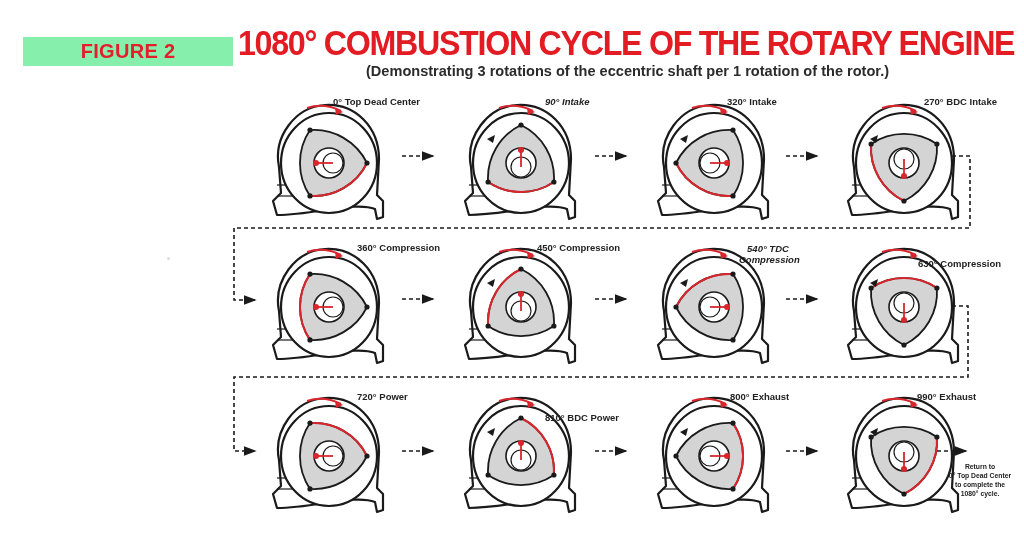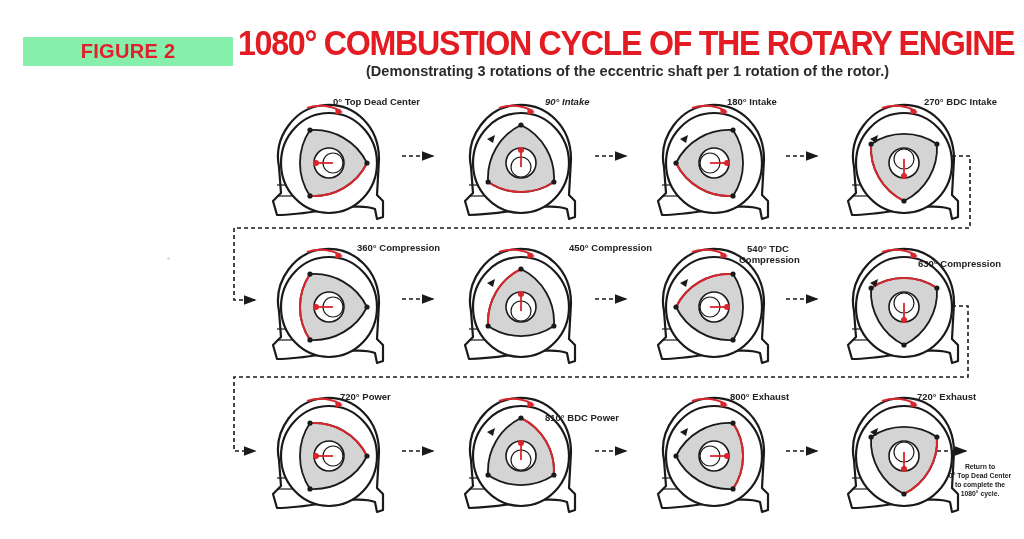--- a/index.html
+++ b/index.html
@@ -79,21 +79,21 @@
       <circle cx="36.0" cy="66.0" r="2.6" fill="#1a1a1a"></circle>
       <circle cx="93.0" cy="33.1" r="2.6" fill="#1a1a1a"></circle>
       <circle cx="93.0" cy="98.9" r="2.6" fill="#1a1a1a"></circle>
       <path d="M40,42 L48,38 L46,46 Z" fill="#1a1a1a"></path>
       <circle cx="74" cy="66" r="15" fill="#fff" stroke="#1a1a1a" stroke-width="1.6"></circle>
       <circle cx="70.0" cy="66.0" r="10" fill="none" stroke="#1a1a1a" stroke-width="1.2"></circle>
       <line x1="70.0" y1="66.0" x2="87.0" y2="66.0" stroke="#d9262c" stroke-width="1.8"></line>
       <circle cx="87.0" cy="66.0" r="3" fill="#d9262c"></circle>
     </svg>
   </div>
-<div class="stage-label" style="left:727px;top:96px;">180° Intake</div>
+<div class="stage-label" style="left:727px;top:96px;">320° Intake</div>
 <div class="stage" id="s3" style="left:830px;top:97px;">
     <svg width="150" height="130" viewBox="0 0 150 130">
       <path d="M22,118 L18,104 L26,96 L24,70 C18,40 40,10 70,8 C100,6 124,30 124,62 L122,98 L128,104 L128,120 L122,122 L120,112 C100,104 60,118 22,118 Z" fill="#fff" stroke="#1a1a1a" stroke-width="2.2" stroke-linejoin="round"></path>
       <line x1="22" y1="88" x2="42" y2="88" stroke="#1a1a1a" stroke-width="1.2"></line>
       <line x1="22" y1="99" x2="42" y2="99" stroke="#1a1a1a" stroke-width="1.2"></line>
       <ellipse cx="74" cy="66" rx="48" ry="50" fill="#fff" stroke="#1a1a1a" stroke-width="2.2"></ellipse>
       <path d="M52,11 C64,7 74,8 86,14" fill="none" stroke="#d9262c" stroke-width="2"></path>
       <path d="M80,11 L88,15 L81,18 Z" fill="#d9262c"></path>
       <path d="M74.0,104.0 A58.9,58.9 0 0 1 41.1,47.0 A58.9,58.9 0 0 1 106.9,47.0 A58.9,58.9 0 0 1 74.0,104.0 Z" fill="#d4d4d4" stroke="#1a1a1a" stroke-width="1.8"></path>
       <path d="M74.0,104.0 A58.9,58.9 0 0 1 41.1,47.0" fill="none" stroke="#d9262c" stroke-width="2"></path>
@@ -142,42 +142,42 @@
       <circle cx="74.0" cy="28.0" r="2.6" fill="#1a1a1a"></circle>
       <circle cx="106.9" cy="85.0" r="2.6" fill="#1a1a1a"></circle>
       <circle cx="41.1" cy="85.0" r="2.6" fill="#1a1a1a"></circle>
       <path d="M40,42 L48,38 L46,46 Z" fill="#1a1a1a"></path>
       <circle cx="74" cy="66" r="15" fill="#fff" stroke="#1a1a1a" stroke-width="1.6"></circle>
       <circle cx="74.0" cy="70.0" r="10" fill="none" stroke="#1a1a1a" stroke-width="1.2"></circle>
       <line x1="74.0" y1="70.0" x2="74.0" y2="53.0" stroke="#d9262c" stroke-width="1.8"></line>
       <circle cx="74.0" cy="53.0" r="3" fill="#d9262c"></circle>
     </svg>
   </div>
-<div class="stage-label" style="left:537px;top:242px;margin-left:32px;">450° Compression</div>
+<div class="stage-label" style="left:537px;top:242px;">450° Compression</div>
 <div class="stage" id="s6" style="left:640px;top:241px;">
     <svg width="150" height="130" viewBox="0 0 150 130">
       <path d="M22,118 L18,104 L26,96 L24,70 C18,40 40,10 70,8 C100,6 124,30 124,62 L122,98 L128,104 L128,120 L122,122 L120,112 C100,104 60,118 22,118 Z" fill="#fff" stroke="#1a1a1a" stroke-width="2.2" stroke-linejoin="round"></path>
       <line x1="22" y1="88" x2="42" y2="88" stroke="#1a1a1a" stroke-width="1.2"></line>
       <line x1="22" y1="99" x2="42" y2="99" stroke="#1a1a1a" stroke-width="1.2"></line>
       <ellipse cx="74" cy="66" rx="48" ry="50" fill="#fff" stroke="#1a1a1a" stroke-width="2.2"></ellipse>
       <path d="M52,11 C64,7 74,8 86,14" fill="none" stroke="#d9262c" stroke-width="2"></path>
       <path d="M80,11 L88,15 L81,18 Z" fill="#d9262c"></path>
       <path d="M36.0,66.0 A58.9,58.9 0 0 1 93.0,33.1 A58.9,58.9 0 0 1 93.0,98.9 A58.9,58.9 0 0 1 36.0,66.0 Z" fill="#d4d4d4" stroke="#1a1a1a" stroke-width="1.8"></path>
       <path d="M36.0,66.0 A58.9,58.9 0 0 1 93.0,33.1" fill="none" stroke="#d9262c" stroke-width="2"></path>
       <circle cx="36.0" cy="66.0" r="2.6" fill="#1a1a1a"></circle>
       <circle cx="93.0" cy="33.1" r="2.6" fill="#1a1a1a"></circle>
       <circle cx="93.0" cy="98.9" r="2.6" fill="#1a1a1a"></circle>
       <path d="M40,42 L48,38 L46,46 Z" fill="#1a1a1a"></path>
       <circle cx="74" cy="66" r="15" fill="#fff" stroke="#1a1a1a" stroke-width="1.6"></circle>
       <circle cx="70.0" cy="66.0" r="10" fill="none" stroke="#1a1a1a" stroke-width="1.2"></circle>
       <line x1="70.0" y1="66.0" x2="87.0" y2="66.0" stroke="#d9262c" stroke-width="1.8"></line>
       <circle cx="87.0" cy="66.0" r="3" fill="#d9262c"></circle>
     </svg>
   </div>
-<div class="stage-label" style="left:739px;top:243px;width:58px;">
+<div class="stage-label" style="left:739px;top:243px;width:58px;font-style:italic;">
   <div>540° TDC</div>
   <div>Compression</div>
 </div>
 <div class="stage" id="s7" style="left:830px;top:241px;">
     <svg width="150" height="130" viewBox="0 0 150 130">
       <path d="M22,118 L18,104 L26,96 L24,70 C18,40 40,10 70,8 C100,6 124,30 124,62 L122,98 L128,104 L128,120 L122,122 L120,112 C100,104 60,118 22,118 Z" fill="#fff" stroke="#1a1a1a" stroke-width="2.2" stroke-linejoin="round"></path>
       <line x1="22" y1="88" x2="42" y2="88" stroke="#1a1a1a" stroke-width="1.2"></line>
       <line x1="22" y1="99" x2="42" y2="99" stroke="#1a1a1a" stroke-width="1.2"></line>
       <ellipse cx="74" cy="66" rx="48" ry="50" fill="#fff" stroke="#1a1a1a" stroke-width="2.2"></ellipse>
       <path d="M52,11 C64,7 74,8 86,14" fill="none" stroke="#d9262c" stroke-width="2"></path>
@@ -208,21 +208,21 @@
       <path d="M55.0,33.1 A58.9,58.9 0 0 1 112.0,66.0" fill="none" stroke="#d9262c" stroke-width="2"></path>
       <circle cx="112.0" cy="66.0" r="2.6" fill="#1a1a1a"></circle>
       <circle cx="55.0" cy="98.9" r="2.6" fill="#1a1a1a"></circle>
       <circle cx="55.0" cy="33.1" r="2.6" fill="#1a1a1a"></circle>
       <circle cx="74" cy="66" r="15" fill="#fff" stroke="#1a1a1a" stroke-width="1.6"></circle>
       <circle cx="78.0" cy="66.0" r="10" fill="none" stroke="#1a1a1a" stroke-width="1.2"></circle>
       <line x1="78.0" y1="66.0" x2="61.0" y2="66.0" stroke="#d9262c" stroke-width="1.8"></line>
       <circle cx="61.0" cy="66.0" r="3" fill="#d9262c"></circle>
     </svg>
   </div>
-<div class="stage-label" style="left:340px;top:391px;text-align:center;">720° Power</div>
+<div class="stage-label" style="left:357px;top:391px;text-align:center;">720° Power</div>
 <div class="stage" id="s9" style="left:447px;top:390px;">
     <svg width="150" height="130" viewBox="0 0 150 130">
       <path d="M22,118 L18,104 L26,96 L24,70 C18,40 40,10 70,8 C100,6 124,30 124,62 L122,98 L128,104 L128,120 L122,122 L120,112 C100,104 60,118 22,118 Z" fill="#fff" stroke="#1a1a1a" stroke-width="2.2" stroke-linejoin="round"></path>
       <line x1="22" y1="88" x2="42" y2="88" stroke="#1a1a1a" stroke-width="1.2"></line>
       <line x1="22" y1="99" x2="42" y2="99" stroke="#1a1a1a" stroke-width="1.2"></line>
       <ellipse cx="74" cy="66" rx="48" ry="50" fill="#fff" stroke="#1a1a1a" stroke-width="2.2"></ellipse>
       <path d="M52,11 C64,7 74,8 86,14" fill="none" stroke="#d9262c" stroke-width="2"></path>
       <path d="M80,11 L88,15 L81,18 Z" fill="#d9262c"></path>
       <path d="M74.0,28.0 A58.9,58.9 0 0 1 106.9,85.0 A58.9,58.9 0 0 1 41.1,85.0 A58.9,58.9 0 0 1 74.0,28.0 Z" fill="#d4d4d4" stroke="#1a1a1a" stroke-width="1.8"></path>
       <path d="M74.0,28.0 A58.9,58.9 0 0 1 106.9,85.0" fill="none" stroke="#d9262c" stroke-width="2"></path>
@@ -271,21 +271,21 @@
       <circle cx="74.0" cy="104.0" r="2.6" fill="#1a1a1a"></circle>
       <circle cx="41.1" cy="47.0" r="2.6" fill="#1a1a1a"></circle>
       <circle cx="106.9" cy="47.0" r="2.6" fill="#1a1a1a"></circle>
       <path d="M40,42 L48,38 L46,46 Z" fill="#1a1a1a"></path>
       <circle cx="74" cy="66" r="15" fill="#fff" stroke="#1a1a1a" stroke-width="1.6"></circle>
       <circle cx="74.0" cy="62.0" r="10" fill="none" stroke="#1a1a1a" stroke-width="1.2"></circle>
       <line x1="74.0" y1="62.0" x2="74.0" y2="79.0" stroke="#d9262c" stroke-width="1.8"></line>
       <circle cx="74.0" cy="79.0" r="3" fill="#d9262c"></circle>
     </svg>
   </div>
-<div class="stage-label" style="left:917px;top:391px;">720° Exhaust</div>
+<div class="stage-label" style="left:917px;top:391px;">990° Exhaust</div>
 
 <svg class="conn" style="left:0;top:0;" width="1024" height="539">
   <defs>
     <marker id="ah" markerWidth="8" markerHeight="6" refX="7" refY="3" orient="auto">
       <path d="M0,0 L8,3 L0,6 Z" fill="#1a1a1a"></path>
     </marker>
   </defs>
   <g stroke="#1a1a1a" stroke-width="1.6" stroke-dasharray="4,3" fill="none">
 
     <line x1="402" y1="156" x2="433" y2="156" marker-end="url(#ah)"></line>

